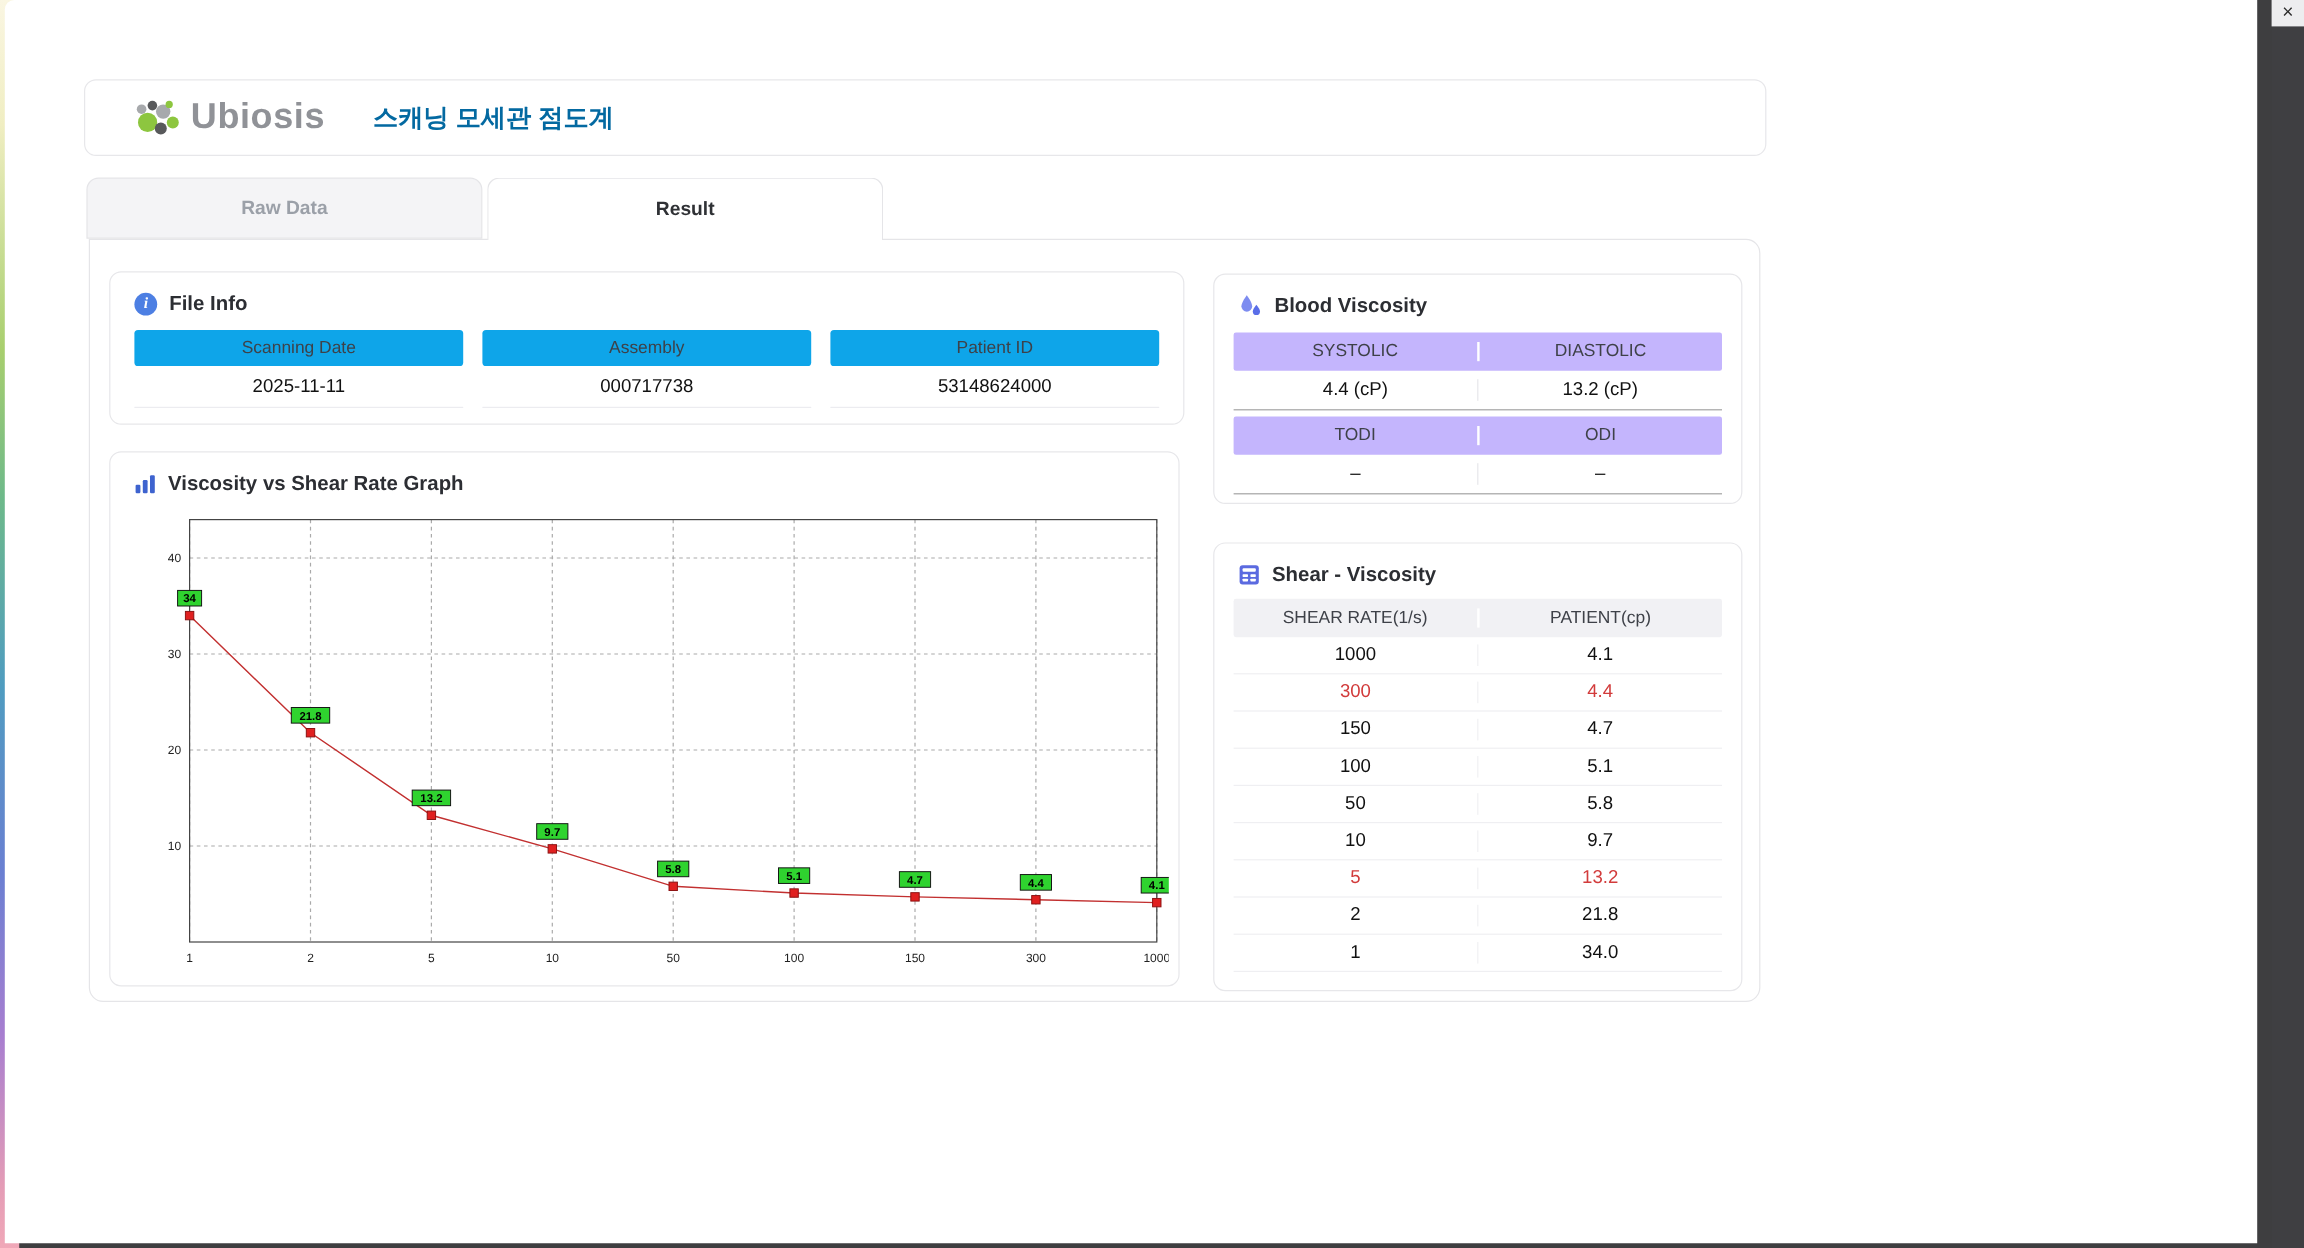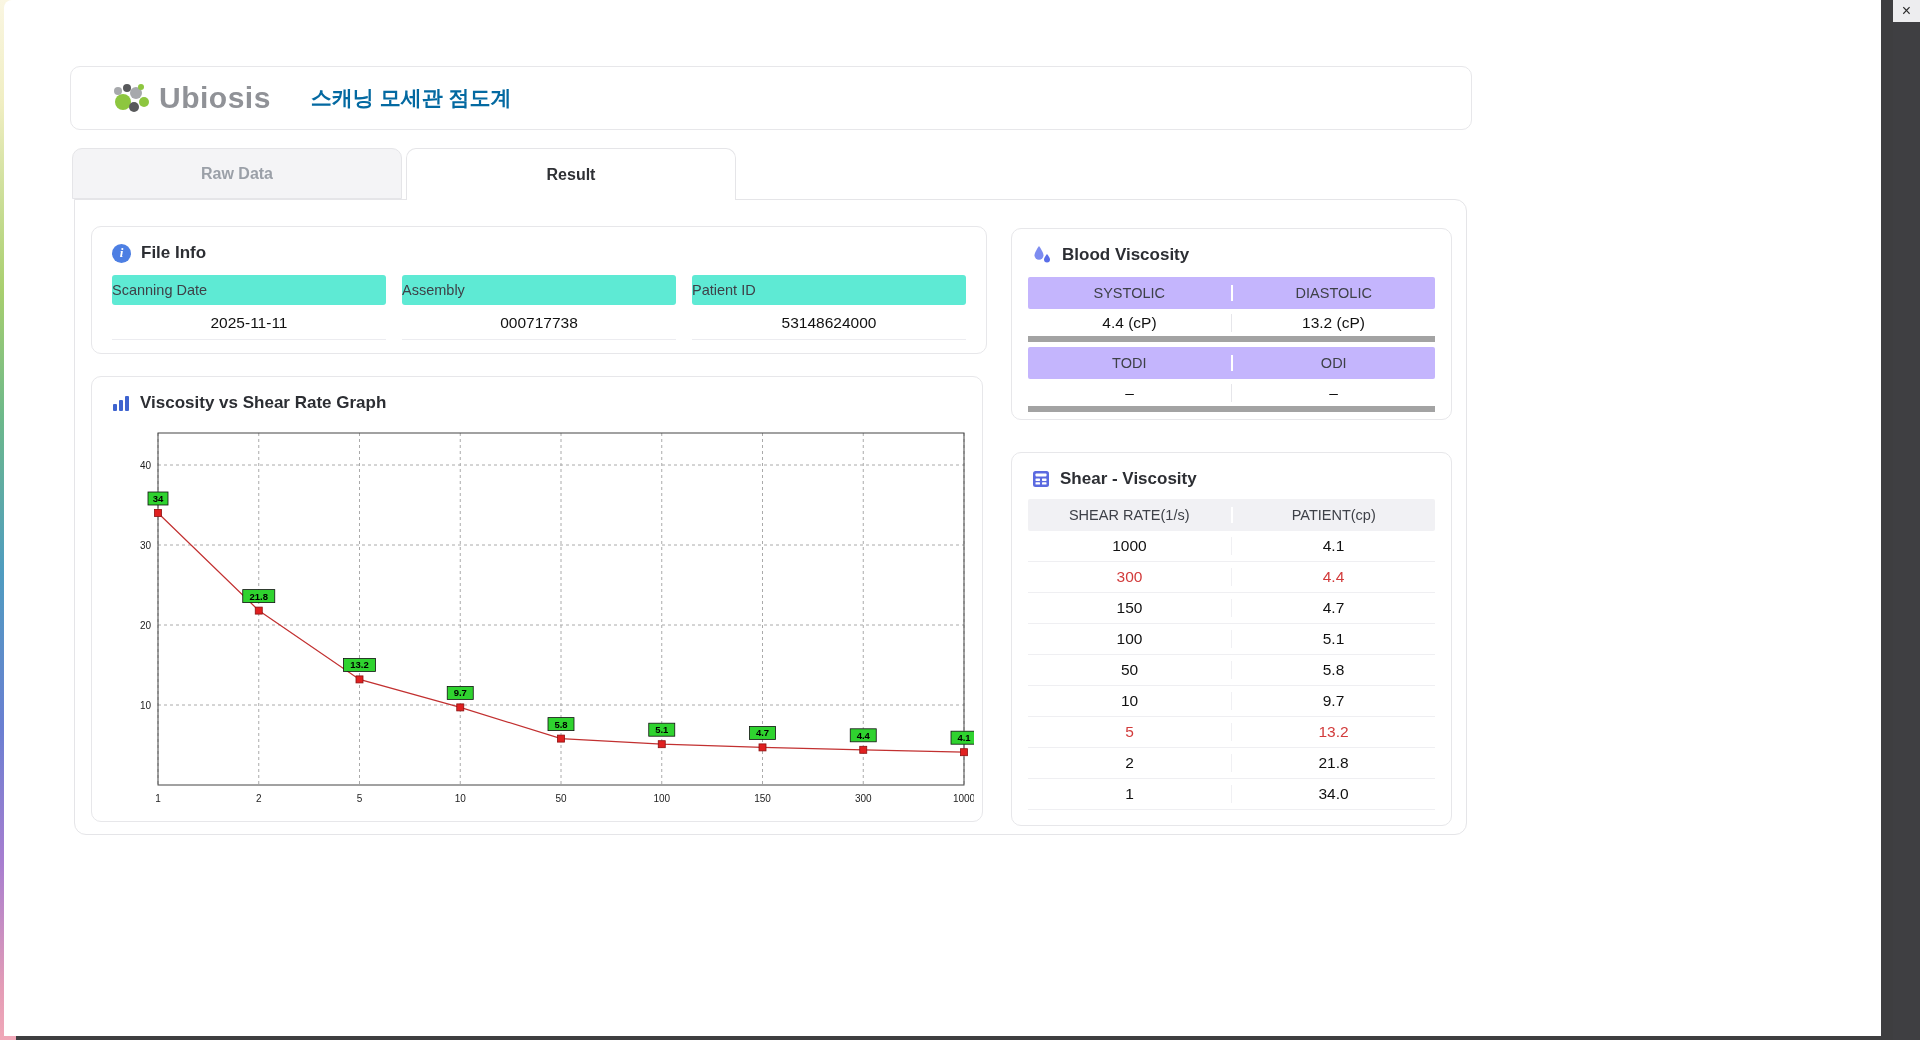--- a/index.html
+++ b/index.html
@@ -43,21 +43,21 @@
 
   .icon { flex:0 0 auto; }
   .info-icon { width:19px; height:19px; border-radius:50%; background:#4d7fe3; color:#fff;
     font-family:"Liberation Serif",serif; font-style:italic; font-weight:700; font-size:13px;
     display:flex; align-items:center; justify-content:center; }
 
   
   .file-info { left:16px; top:26px; width:896px; height:128px; }
   .fi-grid { display:flex; gap:16px; padding:12px 20px 0 20px; }
   .fi-col { flex:1; }
-  .fi-head { background:#5eead4; text-align:left; padding:7px 0; font-size:14.5px; color:#3e4148; border-radius:3px; }
+  .fi-head { background:#0ea5e9; text-align:center; padding:7px 0; font-size:14.5px; color:#3e4148; border-radius:3px; }
   .fi-val { text-align:center; padding:9px 0 7px; font-size:15.5px; color:#111; border-bottom:1px solid #ececf0; min-height:34px; }
 
   
   .graph-card { left:16px; top:176px; width:892px; height:446px; }
   .chart-wrap { margin:12px 0 0 26px; }
   .grid { stroke:#aaa; stroke-width:1; stroke-dasharray:3,3; }
   .plotborder { fill:none; stroke:#444; stroke-width:1; }
   .dataline { fill:none; stroke:#c23030; stroke-width:1.2; }
   .marker { fill:#e02020; stroke:#8a1010; stroke-width:0.8; }
   .ptlabel-bg { fill:#2fd32f; stroke:#111; stroke-width:0.8; }
@@ -65,21 +65,21 @@
   .ytick { font-size:10px; fill:#222; text-anchor:end; }
   .xtick { font-size:10px; fill:#222; text-anchor:middle; }
 
   
   .bv-card { left:936px; top:28px; width:441px; height:192px; }
   .bv-table { padding:12px 16px 0 16px; }
   .bv-row { display:flex; height:32px; align-items:center; text-align:center; }
   .bv-row > div { flex:1; }
   .bv-row.head { background:#c4b5fd; border-radius:2px; color:#3e4148; font-size:14.5px; }
   .bv-row.head > div:first-child { border-right:2px solid #fff; }
-  .bv-row.val { font-size:15.5px; color:#111; border-bottom:6px solid #a3a3a3; }
+  .bv-row.val { font-size:15.5px; color:#111; border-bottom:1px solid #a3a3a3; }
   .bv-row.val > div:first-child { border-right:1px solid #e6e6ea; }
   .bv-row.head + .bv-row.val { height:33px; }
   .bv-gap { height:5px; }
 
   
   .sv-card { left:936px; top:252px; width:441px; height:374px; }
   .sv-table { margin:10px 16px 0 16px; }
   .sv-row { display:flex; height:31px; align-items:center; text-align:center; }
   .sv-row > div { flex:1; }
   .sv-row.head { background:#f1f1f4; border-radius:2px; color:#3e4148; font-size:14.5px; height:32px; }

